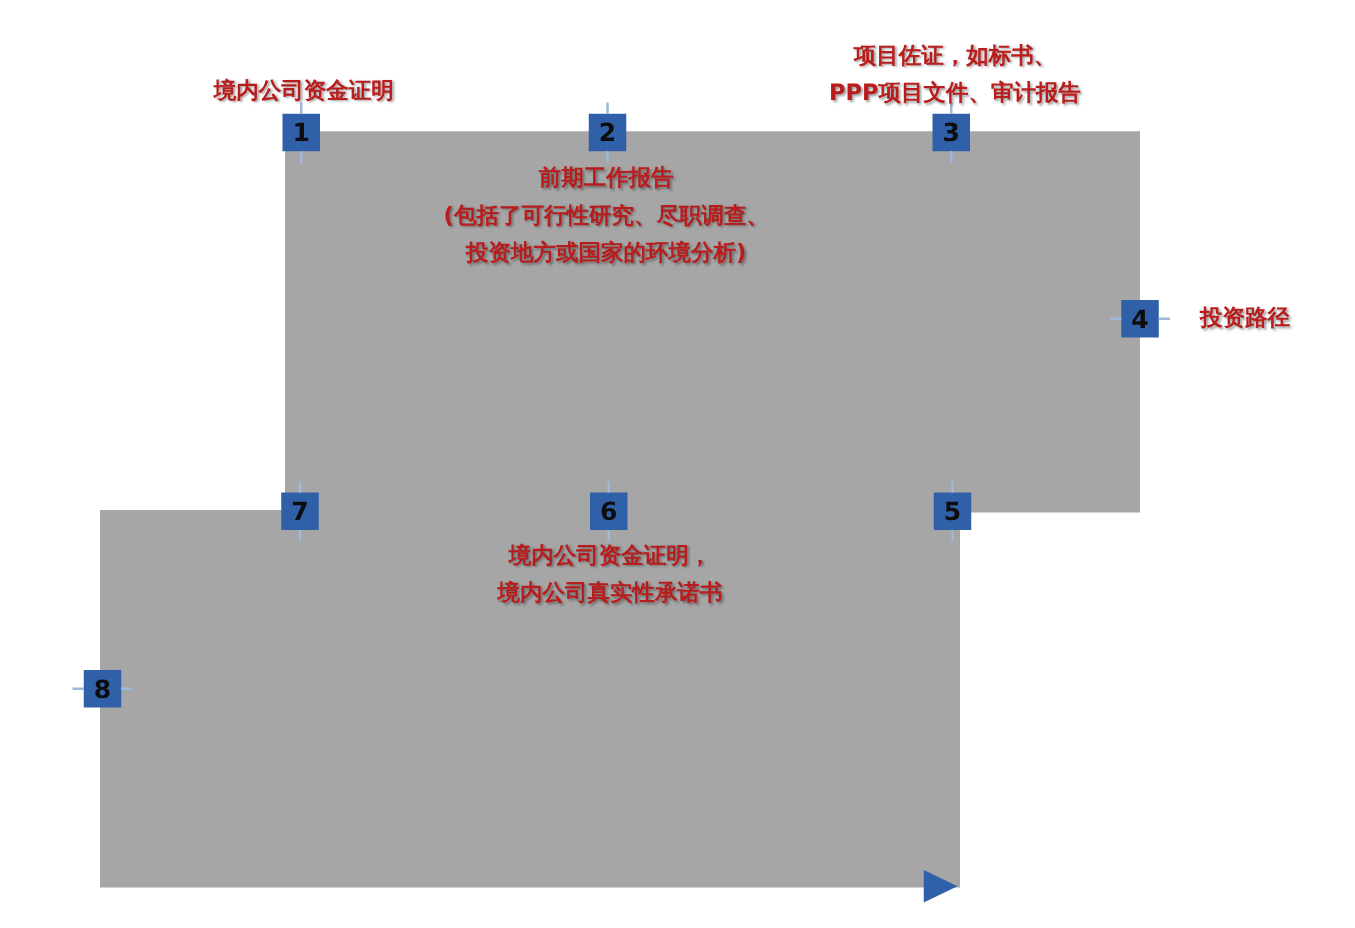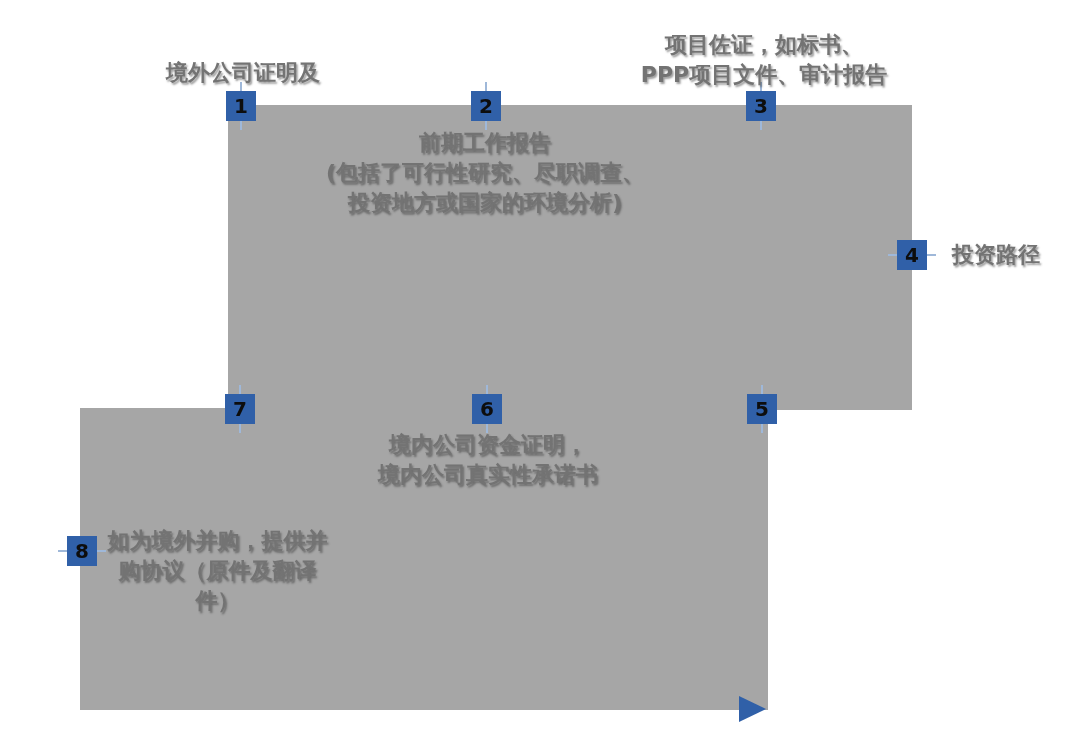--- a/index.html
+++ b/index.html
@@ -37,21 +37,21 @@
   #m2 { left:471px; top:91px; }
   #m3 { left:746px; top:91px; }
   #m4 { left:897px; top:240px; }
   #m5 { left:747px; top:394px; }
   #m6 { left:472px; top:394px; }
   #m7 { left:225px; top:394px; }
   #m8 { left:67px;  top:536px; }
 
   .label {
     position:absolute;
-    color:#737373; font-weight:bold; font-size:22px;
+    color:#b91c1c; font-weight:bold; font-size:18px;
     line-height:30px; white-space:pre-line;
     text-shadow:1.5px 1.5px 2px rgba(40,40,40,0.45);
   }
   .center { text-align:center; }
   #l1 { left:118px; top:58px;  width:250px; }
   #l2 { left:325px; top:128px; width:320px; }
   #l3 { left:628px; top:30px;  width:272px; }
   #l4 { left:936px; top:240px; width:120px; text-align:center; }
   #l5 { left:678px; top:337px; width:168px; }
   #l6 { left:368px; top:430px; width:240px; }
@@ -76,27 +76,25 @@
 
   <div class="marker v" id="m1">1</div>
   <div class="marker v" id="m2">2</div>
   <div class="marker v" id="m3">3</div>
   <div class="marker h" id="m4">4</div>
   <div class="marker v" id="m5">5</div>
   <div class="marker v" id="m6">6</div>
   <div class="marker v" id="m7">7</div>
   <div class="marker h" id="m8">8</div>
 
-  <div class="label center" id="l1">境外公司证明及</div>
+  <div class="label center" id="l1">境内公司资金证明</div>
   <div class="label center" id="l2">前期工作报告
 (包括了可行性研究、尽职调查、
 投资地方或国家的环境分析)</div>
   <div class="label center" id="l3">项目佐证，如标书、
 PPP项目文件、审计报告</div>
   <div class="label" id="l4">投资路径</div>
   <div class="label center" id="l6">境内公司资金证明，
 境内公司真实性承诺书</div>
-  <div class="label center" id="l8">如为境外并购，提供并
-购协议（原件及翻译件）</div>
 
   <div class="arrow"></div>
 
 </div>
 
 </body></html>

